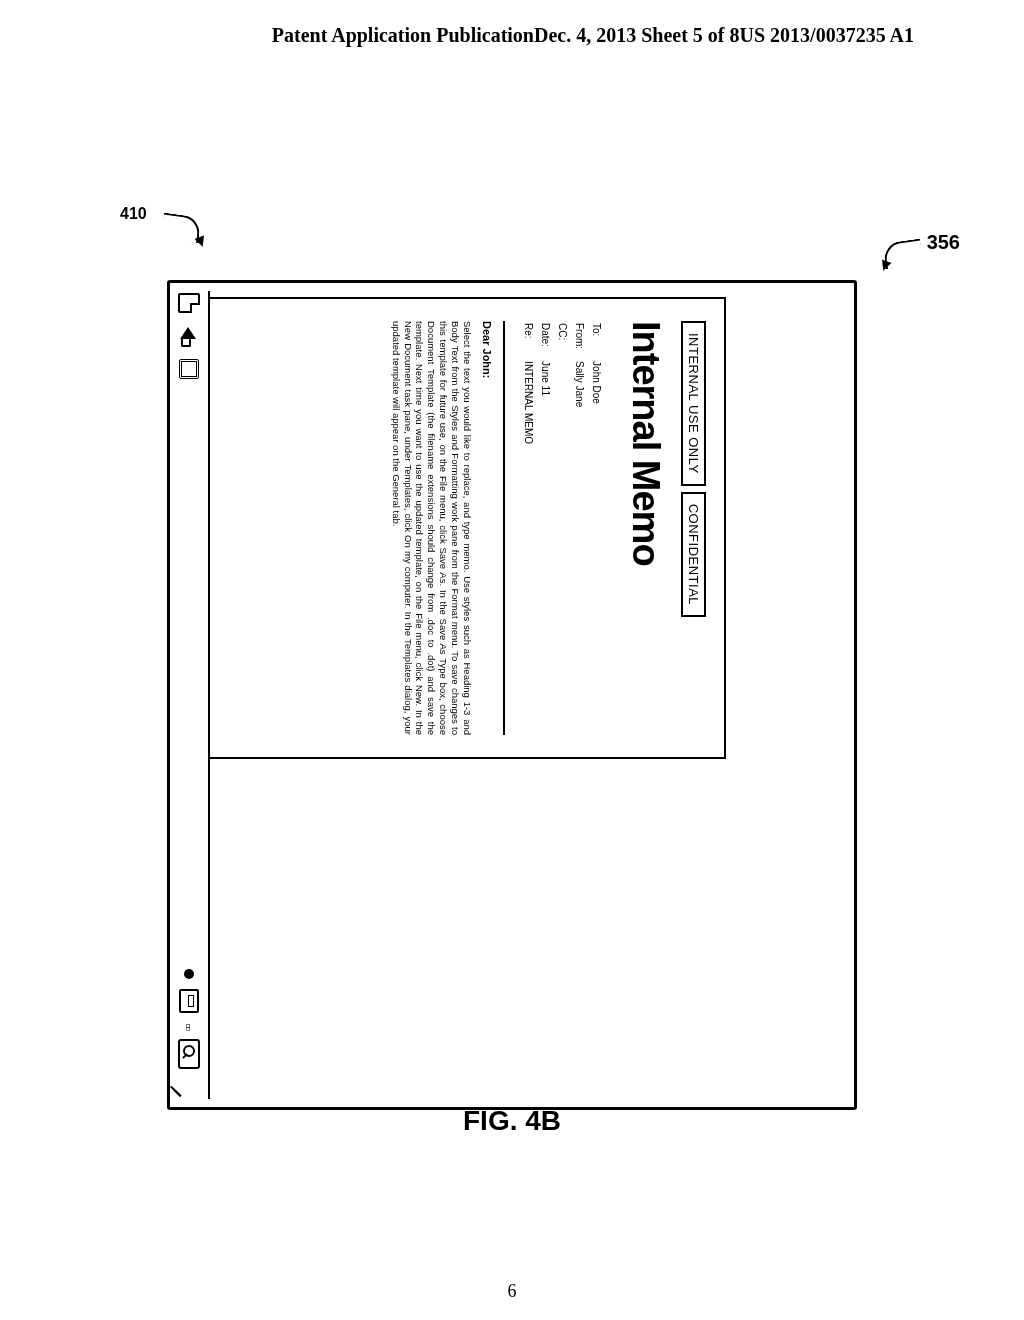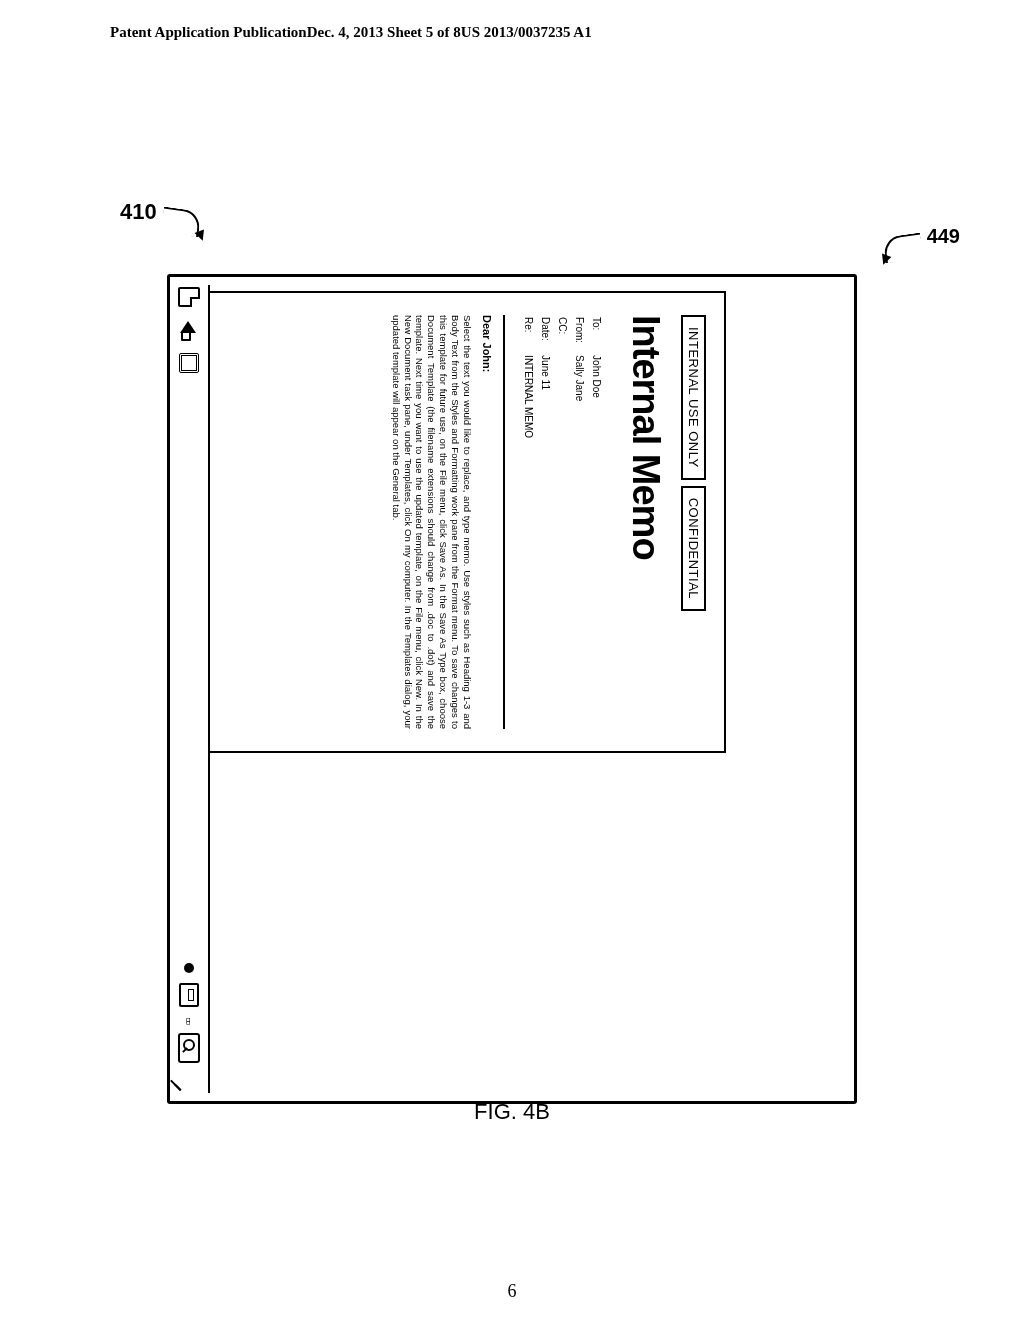--- a/index.html
+++ b/index.html
@@ -5,36 +5,36 @@
     * { margin: 0; padding: 0; box-sizing: border-box; }
     body {
       font-family: Arial, sans-serif;
       background: #fff;
       width: 1024px;
       height: 1320px;
       position: relative;
     }
     .page-header {
       display: flex;
-      justify-content: flex-start;
+      justify-content: flex-end;
       padding: 24px 110px 8px 110px;
       font-family: "Times New Roman", serif;
-      font-size: 15px;
+      font-size: 20px;
       font-weight: bold;
     }
     .content-area {
       padding: 0 110px;
       position: relative;
     }
     .ref-410 {
       position: absolute;
       left: 120px;
       top: 150px;
       font-family: Arial, sans-serif;
-      font-size: 22px;
+      font-size: 16px;
       font-weight: bold;
     }
     .ref-410::after {
       content: "";
       position: absolute;
       left: 42px;
       top: 10px;
       width: 36px;
       height: 24px;
       border-top: 2.5px solid #000;
@@ -268,22 +268,22 @@
       background:#000;
     }
     .sb-resize::before { right:0; bottom:0; width:14px; height:2px; transform:rotate(-45deg); transform-origin:right bottom;}
     .sb-resize::after { right:0; bottom:0; width:8px; height:2px; transform:rotate(-45deg); transform-origin:right bottom; }
     .fig-label {
       position: absolute;
       left: 50%;
       top: 1050px;
       transform: translateX(-50%);
       font-family: Arial, sans-serif;
-      font-size: 22px;
-      font-weight: normal;
+      font-size: 28px;
+      font-weight: bold;
     }
     .page-number {
       position: absolute;
       left: 50%;
       bottom: 18px;
       transform: translateX(-50%);
       font-family: "Times New Roman", serif;
       font-size: 18px;
     }
   </style>
@@ -293,21 +293,21 @@
 <div class="page-header">
   <span>Patent Application Publication</span>
   <span>Dec. 4, 2013  Sheet 5 of 8</span>
   <span>US 2013/0037235 A1</span>
 </div>
 
 <div class="content-area">
 
   <div class="ref-410">410</div>
   <div class="arrowhead-410"></div>
-  <div class="ref-258">449</div>
+  <div class="ref-258">356</div>
   <div class="arrowhead-258"></div>
 
   <div class="rotated-wrapper">
     <div class="app-window">
       <div class="doc-canvas">
         <div class="doc-page">
           <div class="tags-row">
             <div class="tag-box">INTERNAL USE ONLY</div>
             <div class="tag-box">CONFIDENTIAL</div>
           </div>

